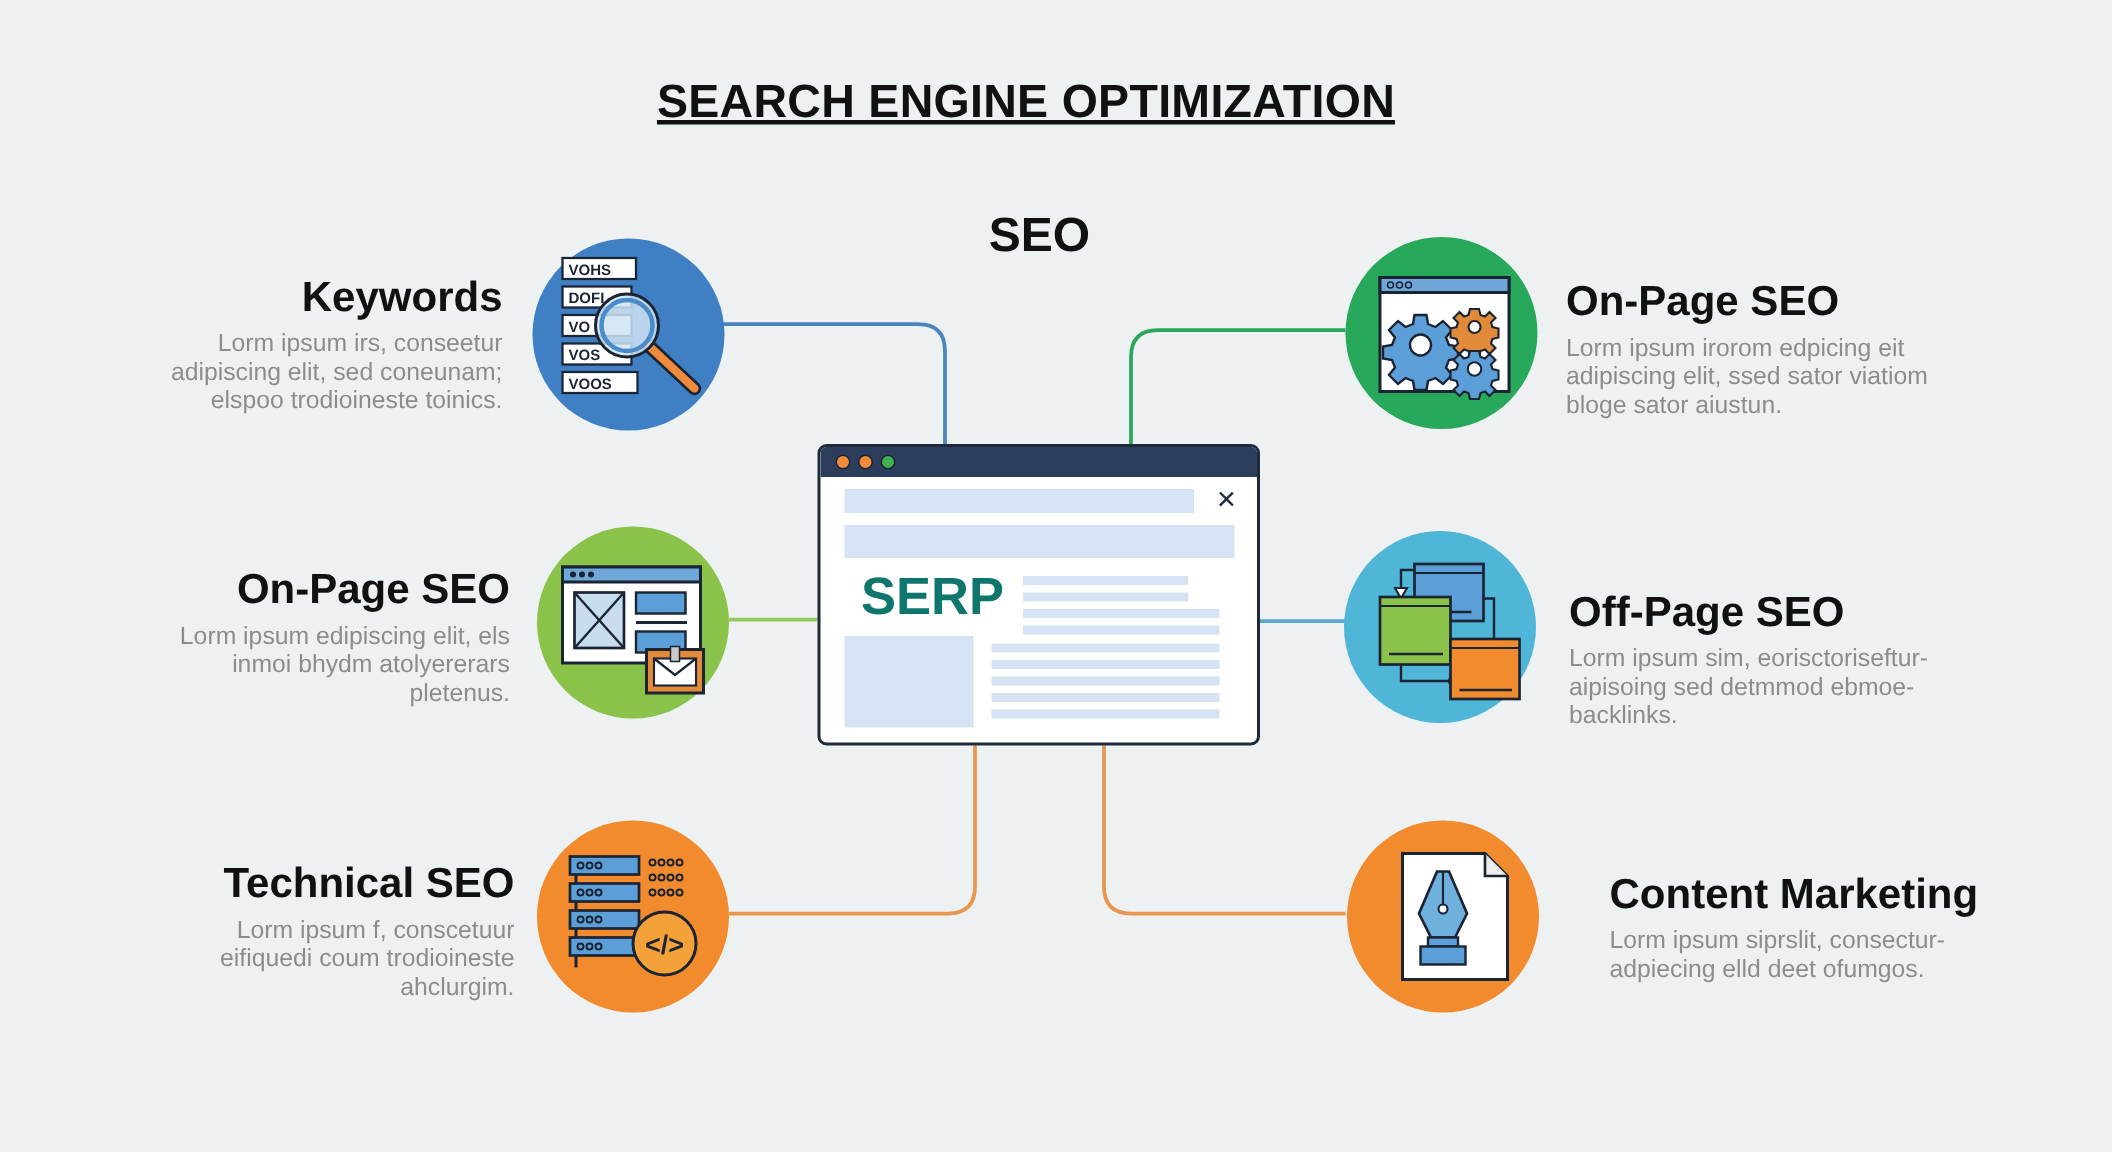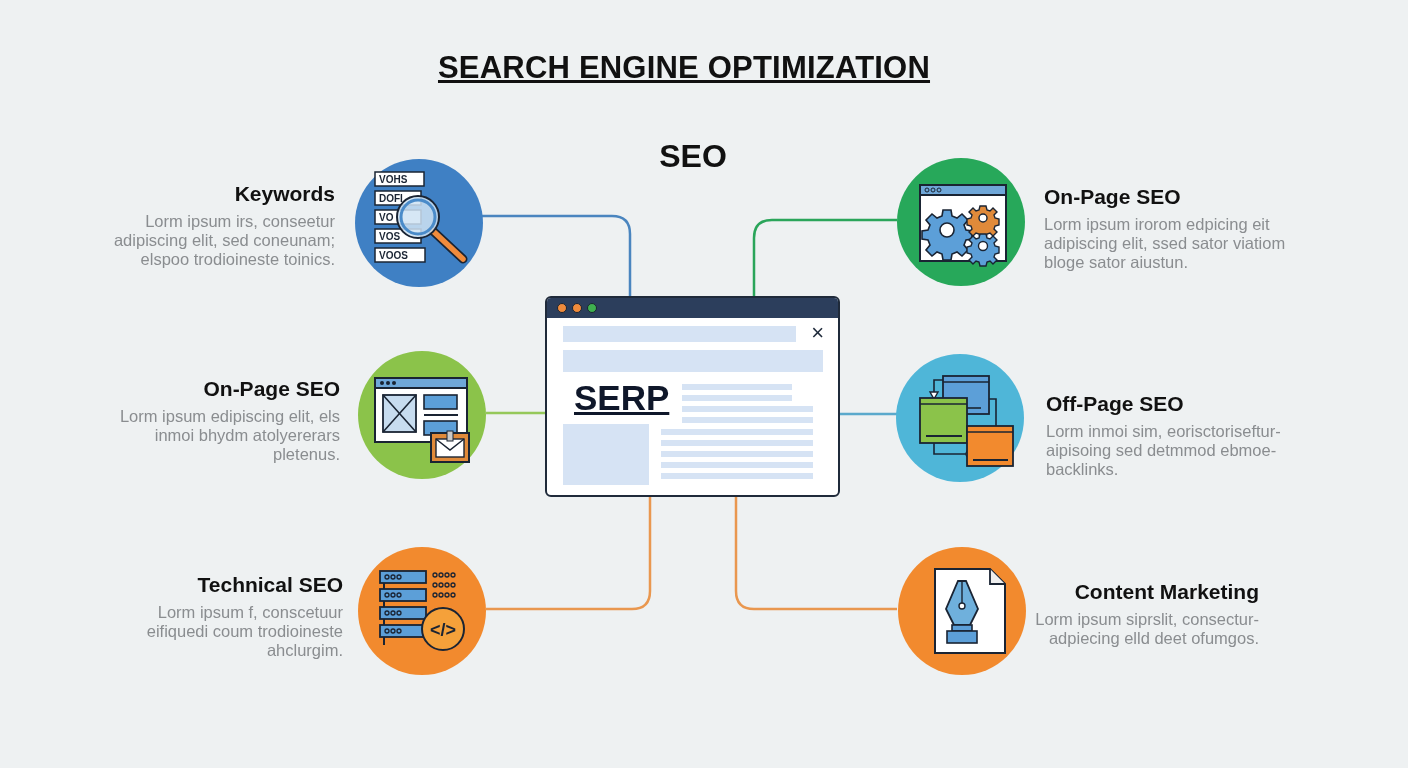--- a/index.html
+++ b/index.html
@@ -23,37 +23,37 @@
     svg.connectors { position: absolute; left: 0; top: 0; width: 1408px; height: 768px; }
 
     .circle {
       position: absolute; width: 128px; height: 128px; border-radius: 50%;
     }
     .circle svg { position: absolute; left: 0; top: 0; width: 128px; height: 128px; }
 
     .node-text { position: absolute; width: 240px; }
     .node-text.left { text-align: right; }
     .node-text.right { text-align: left; }
-    .node-title { font-size: 21px; font-weight: 700; color: #111; margin-bottom: 6px; white-space: nowrap; }
+    .node-title { font-size: 28px; font-weight: 700; color: #111; margin-bottom: 6px; white-space: nowrap; }
     .node-desc { font-size: 16.5px; line-height: 19px; color: #8a8d90; }
     .node-desc span { display: block; white-space: nowrap; }
 
     .browser {
       position: absolute; left: 545px; top: 296px; width: 295px; height: 201px;
       background: #fff; border: 2px solid #1f2a3a; border-radius: 6px; overflow: hidden;
     }
     .browser .bar {
       height: 20px; background: #2c3e5c; position: relative;
     }
     .dot { position: absolute; top: 5px; width: 10px; height: 10px; border-radius: 50%; border: 1px solid #1a2433; }
     .browser .close {
       position: absolute; right: 14px; top: 24px; font-size: 22px; line-height: 22px; color: #1f2a3a; cursor: pointer;
     }
     .blk { position: absolute; background: #d6e3f4; }
-    .serp { position: absolute; left: 27px; top: 80px; font-size: 35px; font-weight: 700; color: #0f172a; text-decoration: underline; }
+    .serp { position: absolute; left: 27px; top: 80px; font-size: 35px; font-weight: 700; color: #0f766e; }
   </style>
 </head>
 <body>
 
 <div class="title">SEARCH ENGINE OPTIMIZATION</div>
 <div class="subtitle">SEO</div>
 
 <svg class="connectors" viewBox="0 0 1408 768">
 
   <path d="M482 216 H612 Q630 216 630 234 V297" fill="none" stroke="#4a85bf" stroke-width="2.5"></path>
@@ -252,37 +252,37 @@
     <line x1="30" y1="82" x2="66" y2="82" stroke="#1a2433" stroke-width="1.8"></line>
 
     <rect x="71" y="72" width="46" height="40" fill="#f28a2e" stroke="#1a2433" stroke-width="1.8"></rect>
     <line x1="71" y1="78" x2="117" y2="78" stroke="#1a2433" stroke-width="1.4"></line>
     <line x1="77" y1="106" x2="112" y2="106" stroke="#1a2433" stroke-width="1.8"></line>
   </svg>
 </div>
 <div class="node-text right" style="left:1046px;top:392px;">
   <div class="node-title">Off-Page SEO</div>
   <div class="node-desc">
-    <span>Lorm inmoi sim, eorisctoriseftur-</span>
+    <span>Lorm ipsum sim, eorisctoriseftur-</span>
     <span>aipisoing sed detmmod ebmoe-</span>
     <span>backlinks.</span>
   </div>
 </div>
 
 <div class="circle" style="left:898px;top:547px;background:#f28a2e;">
   <svg viewBox="0 0 128 128">
     <path d="M37,22 H92 L107,37 V106 H37 Z" fill="#fff" stroke="#1a2433" stroke-width="2"></path>
     <path d="M92,22 V37 H107" fill="#eee" stroke="#1a2433" stroke-width="1.8"></path>
 
     <path d="M60,34 L68,34 L80,62 L72,78 L56,78 L48,62 Z" fill="#6fb0dc" stroke="#1a2433" stroke-width="1.8"></path>
     <line x1="64" y1="34" x2="64" y2="56" stroke="#1a2433" stroke-width="1.4"></line>
     <circle cx="64" cy="59" r="3" fill="#fff" stroke="#1a2433" stroke-width="1.4"></circle>
     <rect x="54" y="78" width="20" height="6" fill="#5c9fd8" stroke="#1a2433" stroke-width="1.6"></rect>
     <rect x="49" y="84" width="30" height="12" fill="#5c9fd8" stroke="#1a2433" stroke-width="1.6"></rect>
   </svg>
 </div>
-<div class="node-text right" style="left:1019px;top:580px;text-align:right;">
+<div class="node-text right" style="left:1073px;top:580px;">
   <div class="node-title">Content Marketing</div>
   <div class="node-desc">
     <span>Lorm ipsum siprslit, consectur-</span>
     <span>adpiecing elld deet ofumgos.</span>
   </div>
 </div>
 
 </body></html>

